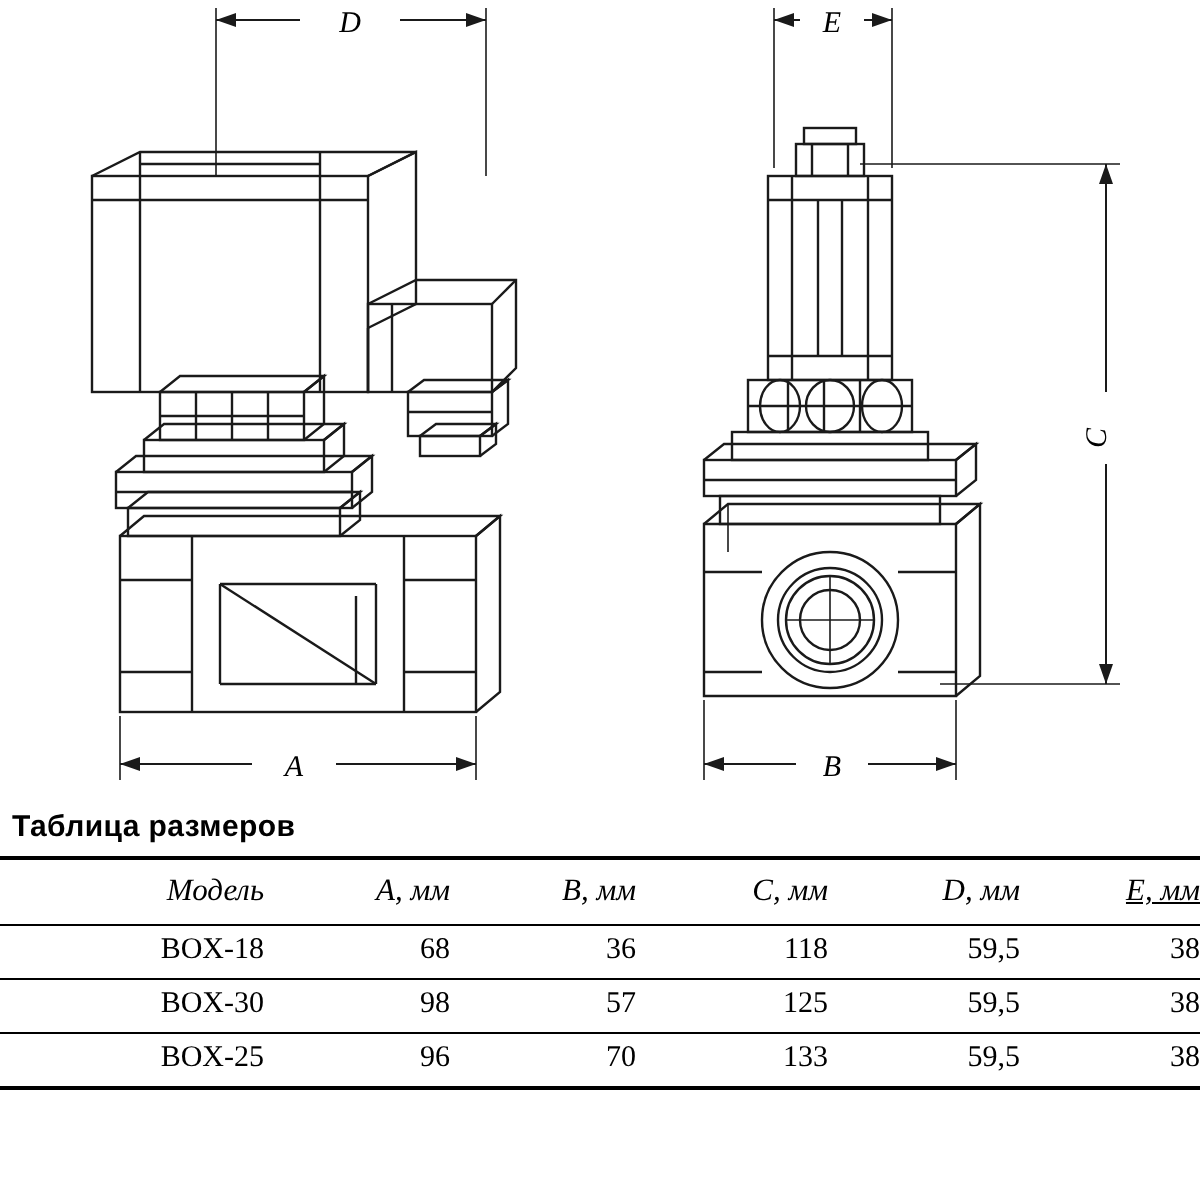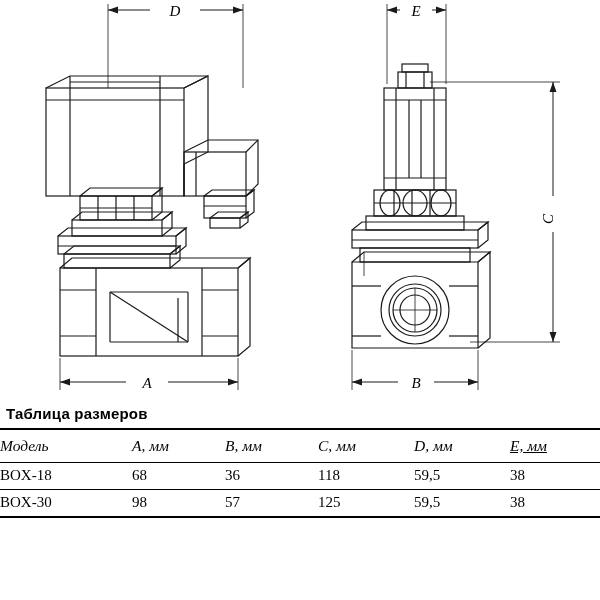--- a/index.html
+++ b/index.html
@@ -34,21 +34,21 @@
     font-size: 15px;
     padding: 0 0 6px 6px;
     letter-spacing: 0.2px;
   }
   table.dims {
     border-collapse: collapse;
     width: 600px;
     font-family: "Liberation Serif", serif;
   }
   table.dims th, table.dims td {
-    text-align: left;
+    text-align: right;
     padding: 4px 0 5px 0;
     font-size: 15px;
   }
   table.dims thead th {
     font-style: italic;
     font-size: 15.5px;
     font-weight: normal;
     border-top: 2px solid #000;
     border-bottom: 1.5px solid #000;
     padding-top: 7px;
@@ -283,15 +283,23 @@
         <td>38</td>
       </tr>
       <tr>
         <td>BOX-30</td>
         <td>98</td>
         <td>57</td>
         <td>125</td>
         <td>59,5</td>
         <td>38</td>
       </tr>
+      <tr>
+        <td>BOX-25</td>
+        <td>96</td>
+        <td>70</td>
+        <td>133</td>
+        <td>59,5</td>
+        <td>38</td>
+      </tr>
     </tbody>
   </table>
 </div>
 
 </body></html>

